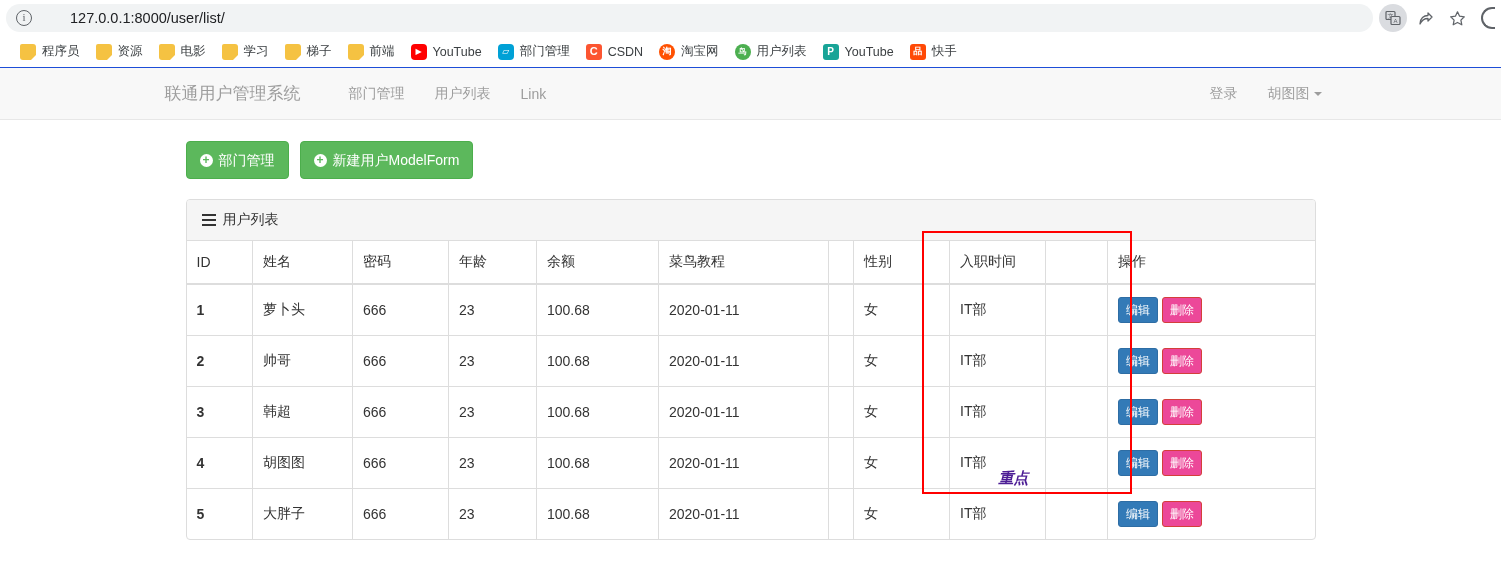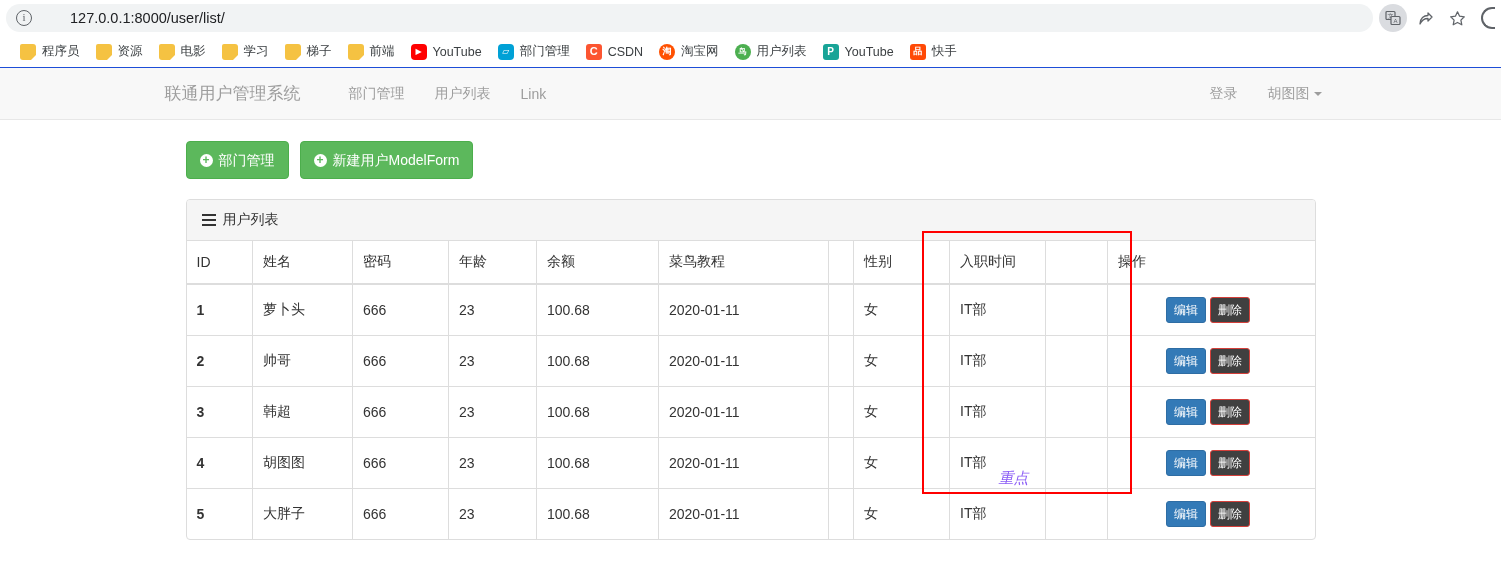--- a/index.html
+++ b/index.html
@@ -286,34 +286,34 @@
   .btn-xs {
     display: inline-block;
     font-size: 12px;
     line-height: 1;
     padding: 6px 7px;
     border-radius: 3px;
     color: #fff;
     border: 1px solid transparent;
     margin-right: 4px;
   }
-  .btn-primary { background: #337ab7; border-color: #2e6da4; margin-left: 48px; }
-  .btn-danger  { background: #404040; border-color: #d43f3a; }
+  .btn-primary { background: #337ab7; border-color: #2e6da4; }
+  .btn-danger  { background: #ec4899; border-color: #d43f3a; }
 
   
   .anno-box {
     position: absolute;
     border: 2.5px solid #ff0000;
     pointer-events: none;
   }
   .anno-label {
     position: absolute;
-    color: #8b5cf6;
+    color: #4c1d95;
     font-style: italic;
-    font-weight: normal;
+    font-weight: bold;
     font-size: 15px;
     white-space: nowrap;
   }
 </style>
 </head>
 <body>
 
 <div class="browser-chrome">
 
   <div class="omnibar-row">

